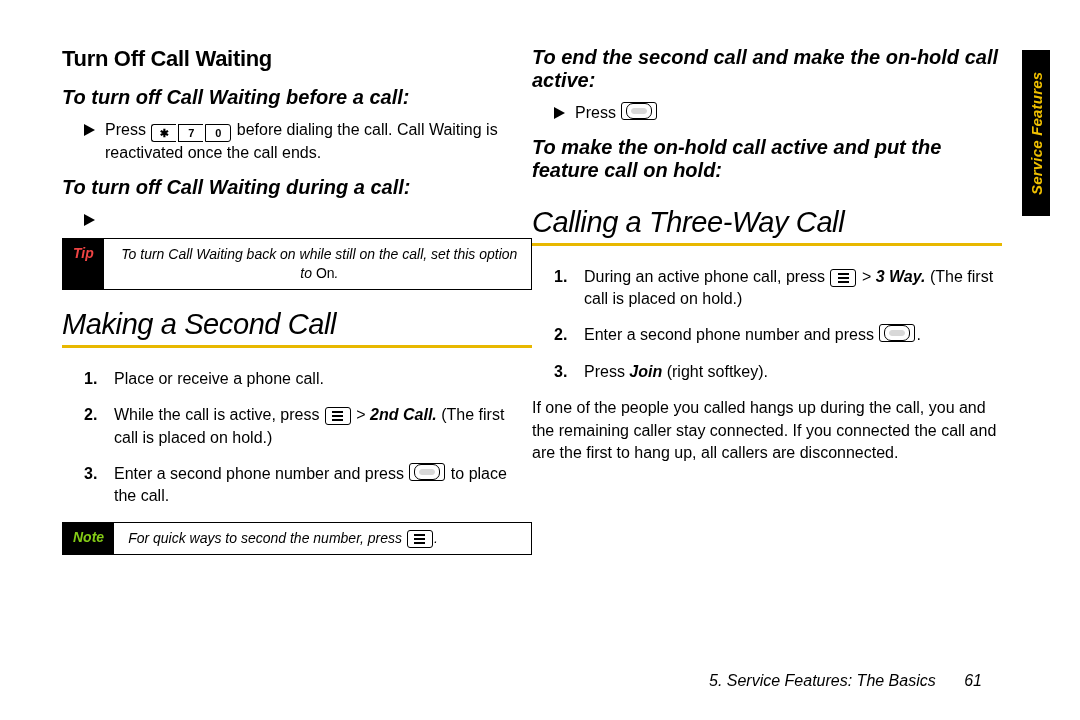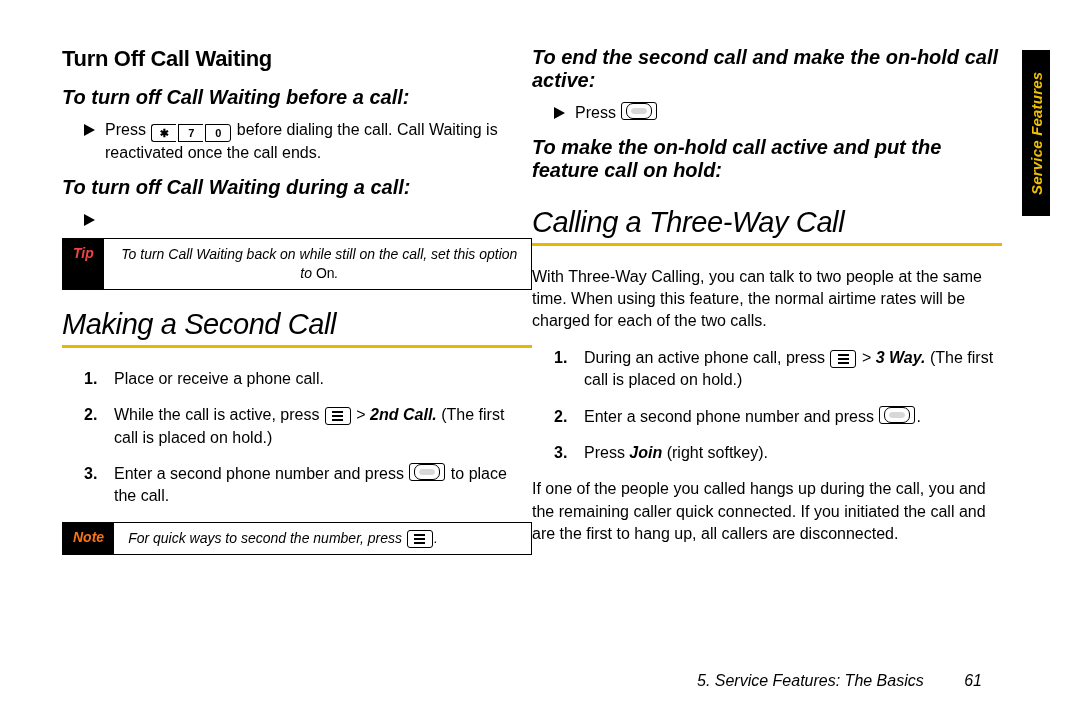--- a/index.html
+++ b/index.html
@@ -97,21 +97,21 @@
     font-size:14px;
   }
   .box .tag{
     background:#000;
     padding:6px 10px;
     font-weight:700;
     font-style:italic;
     flex:none;
   }
   .box.tip .tag{color:#ef4444;}
-  .box.note .tag{color:#f97316;}
+  .box.note .tag{color:#84cc16;}
   .box .body{
     padding:6px 10px 6px 14px;
     font-style:italic;
     line-height:1.35;
     text-align:center;
   }
   .h2{
     font-size:29px;
     font-style:italic;
     font-weight:400;
@@ -144,21 +144,21 @@
     content:counter(step)".";
     position:absolute;left:0;top:0;
     font-weight:700;
   }
   .footer{
     position:absolute;
     right:98px;bottom:30px;
     font-size:16px;
   }
   .footer .t{font-style:italic;}
-  .footer .n{font-style:italic;margin-left:36px;}
+  .footer .n{font-style:italic;margin-left:24px;}
   .sidetab{
     position:absolute;
     right:30px;top:50px;
     width:28px;height:166px;
     background:#000;
     color:var(--tab);
     writing-mode:vertical-rl;
     transform:rotate(180deg);
     display:flex;align-items:center;justify-content:center;
     font-style:italic;
@@ -239,38 +239,37 @@
             <span class="key-pill"></span>
           </span>
       </span>
     </div>
 
     <div class="lead">To make the on-hold call active and put the feature call on hold:</div>
 
     <div class="h2" style="margin-top:24px">Calling a Three-Way Call</div>
     <div class="rule"></div>
 
-    <div class="para">With Three-Way Calling, you can talk to two people at the same time. When using this feature, the normal airtime rates will be charged for each of the two calls.</div>
 
     <ol class="steps">
       <li>
         <span>During an active phone call, press </span><span class="key">
             <span class="key-menu"></span>
           </span><span> &gt; </span><span class="bi">3 Way.</span><span> (The first call is placed on hold.)</span>
       </li>
       <li>
         <span>Enter a second phone number and press </span><span class="key key-wide">
             <span class="key-pill"></span>
           </span><span>.</span>
       </li>
       <li>
         <span>Press </span><span class="bi">Join</span><span> (right softkey).</span>
       </li>
     </ol>
 
-    <div class="para">If one of the people you called hangs up during the call, you and the remaining caller quick connected. If you initiated the call and are the first to hang up, all callers are disconnected.</div>
+    <div class="para">If one of the people you called hangs up during the call, you and the remaining caller stay connected. If you connected the call and are the first to hang up, all callers are disconnected.</div>
   </div>
 </div>
 
 <div class="footer">
   <span class="t">5. Service Features: The Basics</span>
   <span class="n">61</span>
 </div>
 
 </body></html>

